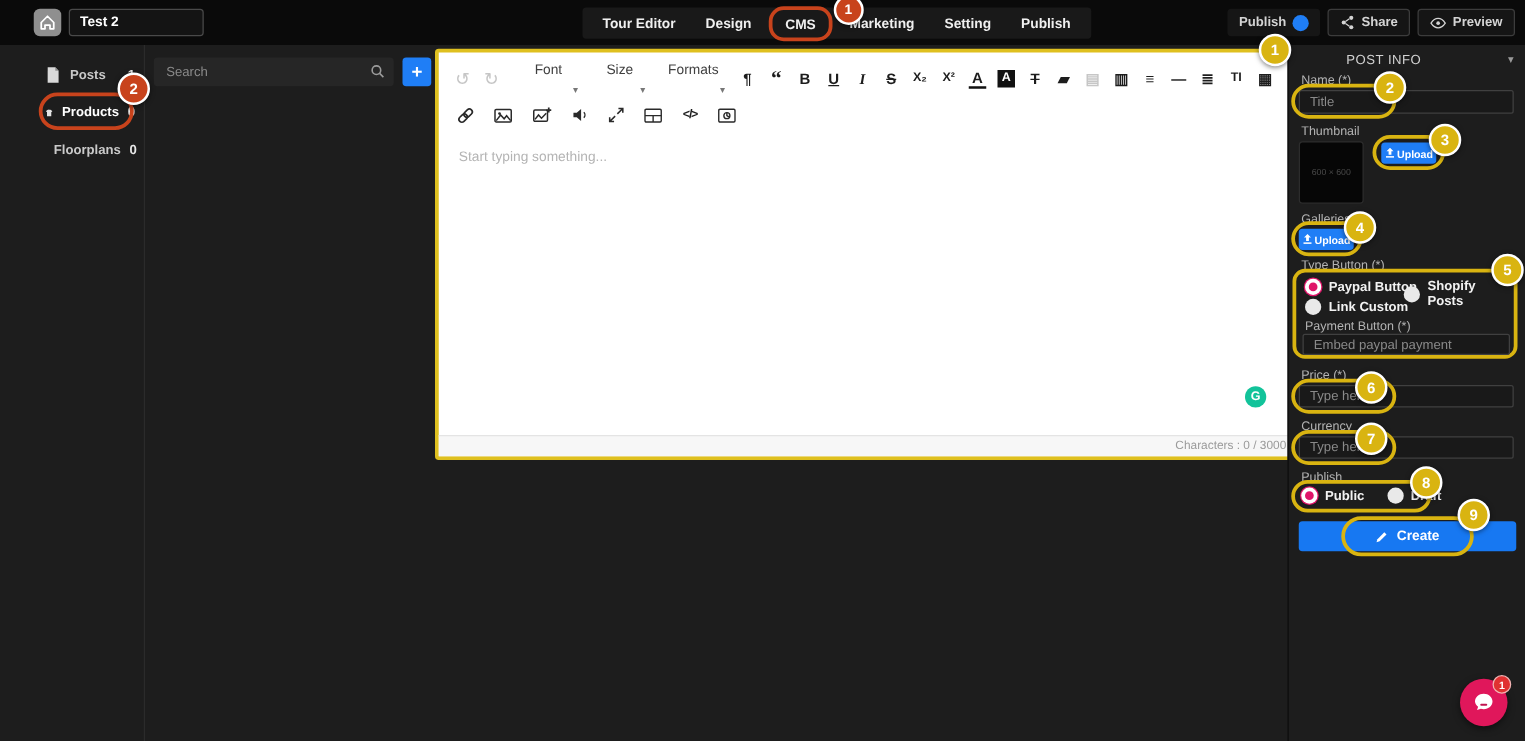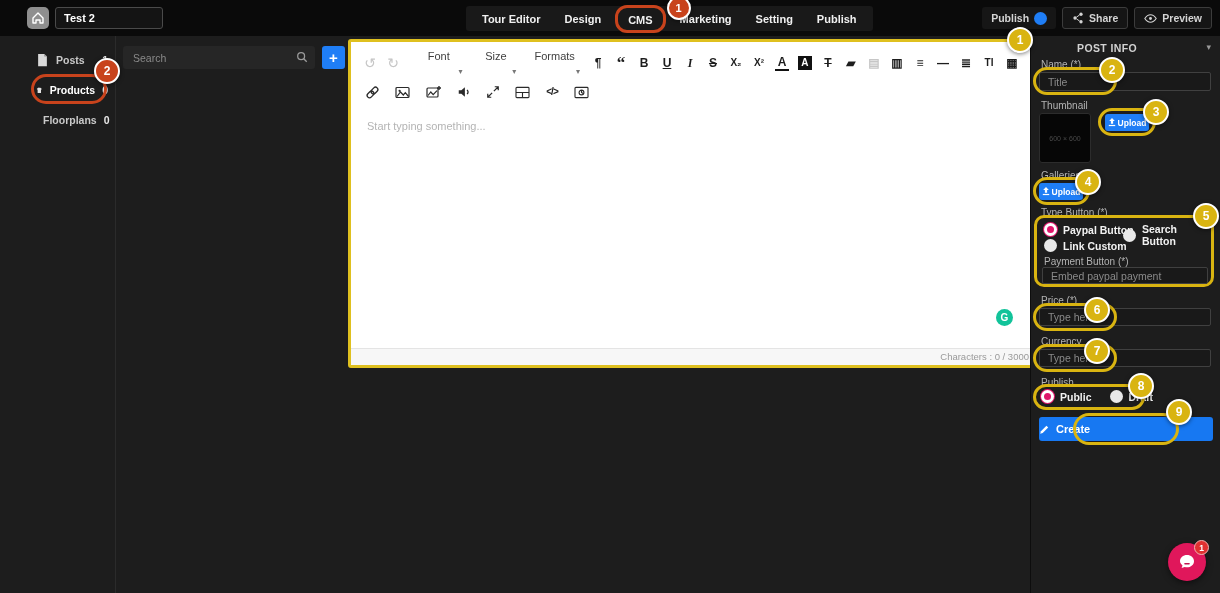--- a/index.html
+++ b/index.html
@@ -74,41 +74,41 @@
     background:#12c39a; color:#fff; font-size:10px; font-weight:bold; display:flex; align-items:center;
     justify-content:center; cursor:pointer; }
   .ed-footer { height:17px; background:#f7f7f7; border-top:1px solid #e4e4e4; text-align:right;
     font-size:9.5px; color:#9a9a9a; line-height:16px; padding-right:2px; }
   .svgbtn { display:flex; align-items:center; cursor:pointer; }
 
   
   .rpanel { position:absolute; left:1030px; top:36px; width:190px; height:557px; background:#1d1d1d;
     border-left:1px solid #0d0d0d; }
   .rp-abs { position:absolute; }
-  .pi-header { left:10px; top:6px; font-size:10.5px; font-weight:bold; color:#d2d2d2; letter-spacing:.4px;padding-left:36px; }
+  .pi-header { left:10px; top:6px; font-size:10.5px; font-weight:normal; color:#d2d2d2; letter-spacing:.4px;padding-left:36px; }
   .pi-chev { right:9px; top:6px; font-size:9px; color:#9a9a9a; cursor:pointer; }
   .flabel { font-size:10px; color:#b3b3b3; }
   .dinput { background:#191919; border:1px solid #404040; border-radius:2px; color:#ddd; font-size:10.5px;
     padding:0 8px; width:172px; height:19px; }
   .dinput::placeholder, .search-input::placeholder, .proj-input::placeholder { color:#8a8a8a; }
   .thumb { left:8px; top:77px; width:52px; height:50px; background:#060606; border:1px solid #2c2c2c;
     border-radius:3px; display:flex; align-items:center; justify-content:center; }
   .thumb span { font-size:7px; color:#4a4a4a; }
   .upload-btn { width:44px; height:17px; background:#1f7ef6; border:none; border-radius:3px; color:#fff;
     font-size:8.5px; font-weight:bold; display:flex; align-items:center; justify-content:center; gap:2px;
     cursor:pointer; }
   .radio { width:13px; height:13px; border-radius:50%; background:#e9e9e9; display:inline-block; flex:none; cursor:pointer; }
   .radio.sel { background:#fff; position:relative; box-shadow:0 0 0 1px #e0156a; }
   .radio.sel::after { content:""; position:absolute; left:3px; top:3px; width:7px; height:7px;
     border-radius:50%; background:#e0156a; }
   .rlbl { font-size:10.5px; font-weight:bold; color:#f2f2f2; cursor:pointer; }
   .rrow { display:flex; align-items:center; gap:6px; }
   .create-btn { left:8px; top:381px; width:174px; height:24px; background:#1778f2; border:none;
     border-radius:3px; color:#fff; font-size:11px; font-weight:bold; display:flex; align-items:center;
-    gap:6px; cursor:pointer; }
+    justify-content:center; gap:6px; cursor:pointer; }
 
   
   .chat { position:absolute; left:1168px; top:543px; width:38px; height:38px; border-radius:50%;
     background:#e0175b; display:flex; align-items:center; justify-content:center; cursor:pointer;
     box-shadow:0 2px 6px rgba(0,0,0,.5); z-index:40; }
   .chat-badge { position:absolute; right:-3px; top:-3px; width:15px; height:15px; border-radius:50%;
     background:#e03131; border:1.5px solid #f2b3b3; color:#fff; font-size:8.5px; font-weight:bold;
     display:flex; align-items:center; justify-content:center; }
 </style>
 </head>
@@ -334,21 +334,21 @@
     <div class="badge" style="left:44px; top:133px;">4</div>
 
     <div class="rp-abs flabel" style="left:10px; top:171px;">Type Button (*)</div>
     <div class="rp-abs" style="left:3px; top:179px; width:180px; height:72px; border:3px solid #d9b411; border-radius:10px;">
       <div class="rrow" style="position:absolute; left:7px; top:5px;">
         <span class="radio sel"></span>
         <span class="rlbl">Paypal Button</span>
       </div>
       <div class="rrow" style="position:absolute; left:86px; top:5px;">
         <span class="radio"></span>
-        <span class="rlbl">Search Button</span>
+        <span class="rlbl">Shopify Posts</span>
       </div>
       <div class="rrow" style="position:absolute; left:7px; top:21px;">
         <span class="radio"></span>
         <span class="rlbl">Link Custom</span>
       </div>
       <div class="flabel" style="position:absolute; left:7px; top:38px;">Payment Button (*)</div>
       <input class="dinput" style="position: absolute; left: 5px; top: 49px; width: 166px; height: 17px;" placeholder="Embed paypal payment">
     </div>
     <div class="badge" style="left:162px; top:167px;">5</div>
 

